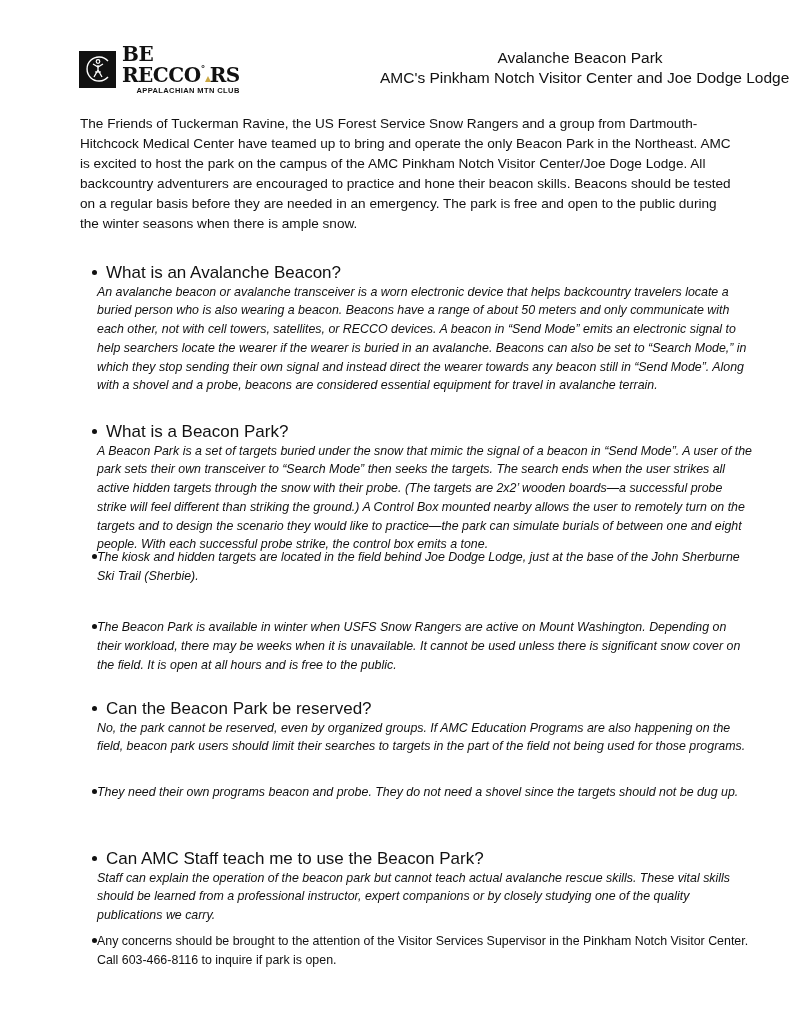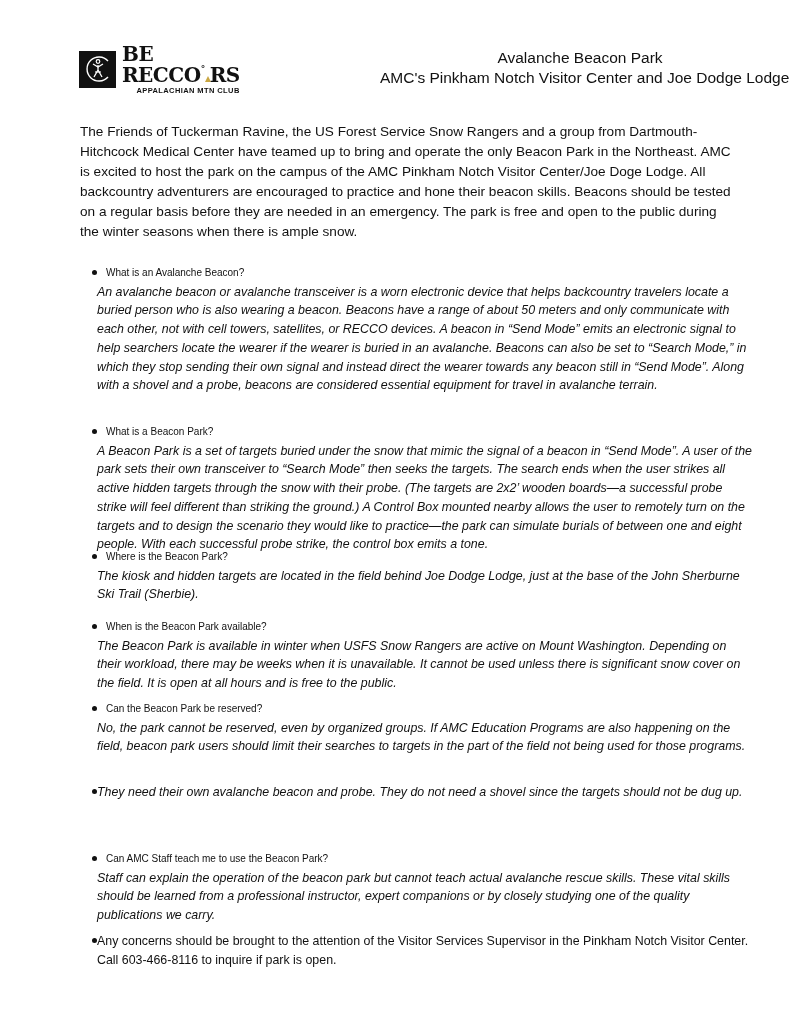--- a/index.html
+++ b/index.html
@@ -14,27 +14,27 @@
   .logo-line1, .logo-line2 { font-family: "DejaVu Serif", serif; font-weight: bold; font-size: 20px; color: #111; letter-spacing: -0.5px; }
   .logo-line2 { margin-top: 1px; }
   .logo-line3 { font-family: "Liberation Sans", sans-serif; font-weight: bold; font-size: 7.5px; letter-spacing: 0.4px; margin-top: 2px; color: #111; text-align: right; }
   .tri { display: inline-block; width: 0; height: 0; border-left: 3px solid transparent; border-right: 3px solid transparent; border-bottom: 6px solid #c9a642; vertical-align: baseline; margin: 0 -1px 0 0; }
 
   
   .title-block { position: absolute; left: 380px; top: 48px; width: 400px; text-align: center; }
   .title-line { font-family: "Liberation Sans", sans-serif; font-size: 15.5px; line-height: 20px; color: #111; white-space: nowrap; }
 
   
-  .intro { position: absolute; left: 80px; top: 122px; width: 652px; font-size: 13.6px; line-height: 20px; }
+  .intro { position: absolute; left: 80px; top: 114px; width: 652px; font-size: 13.6px; line-height: 20px; }
 
   
   .faq { position: absolute; left: 0; top: 0; width: 791px; }
   .faq-item { position: absolute; left: 92px; width: 660px; }
   .bullet { position: absolute; left: 0; top: 6px; width: 5px; height: 5px; border-radius: 50%; background: #111; }
-  .q { margin-left: 14px; font-size: 10px; line-height: 18.5px; color: #111; }
+  .q { margin-left: 14px; font-size: 17px; line-height: 18.5px; color: #111; }
   .a { margin-left: 5px; font-size: 12.4px; line-height: 18.8px; font-style: italic; color: #111; }
   .a.plain { font-style: normal; }
 </style>
 </head>
 <body>
 
 <div class="page">
 
   <div class="logo">
     <div class="logo-mark">
@@ -68,39 +68,37 @@
     </div>
 
     <div class="faq-item" style="top:423px;">
       <span class="bullet"></span>
       <div class="q">What is a Beacon Park?</div>
       <div class="a">A Beacon Park is a set of targets buried under the snow that mimic the signal of a beacon in “Send Mode”. A user of the park sets their own transceiver to “Search Mode” then seeks the targets. The search ends when the user strikes all active hidden targets through the snow with their probe. (The targets are 2x2’ wooden boards—a successful probe strike will feel different than striking the ground.)  A Control Box mounted nearby allows the user to remotely turn on the targets and to design the scenario they would like to practice—the park can simulate burials of between one and eight people. With each successful probe strike, the control box emits a tone.</div>
     </div>
 
     <div class="faq-item" style="top:548px;">
       <span class="bullet"></span>
-      <div class="q">Where is the Beacon Park?</div>
       <div class="a">The kiosk and hidden targets are located in the field behind Joe Dodge Lodge, just at the base of the John Sherburne Ski Trail (Sherbie).</div>
     </div>
 
     <div class="faq-item" style="top:618px;">
       <span class="bullet"></span>
-      <div class="q">When is the Beacon Park available?</div>
       <div class="a">The Beacon Park is available in winter  when USFS Snow Rangers are active on Mount Washington. Depending on their workload, there may be weeks when it is unavailable. It cannot be used unless there is significant snow cover on the field. It is open at all hours and is free to the public.</div>
     </div>
 
     <div class="faq-item" style="top:700px;">
       <span class="bullet"></span>
       <div class="q">Can the Beacon Park be reserved?</div>
       <div class="a">No, the park cannot be reserved, even by organized groups. If AMC Education Programs are also happening on the field, beacon park users should limit their searches to targets in the part of the field not being used for those programs.</div>
     </div>
 
     <div class="faq-item" style="top:783px;">
       <span class="bullet"></span>
-      <div class="a">They need their own avalanche beacon and probe. They do not need a shovel since the targets should not be dug up.</div>
+      <div class="a">They need their own programs beacon and probe. They do not need a shovel since the targets should not be dug up.</div>
     </div>
 
     <div class="faq-item" style="top:850px;">
       <span class="bullet"></span>
       <div class="q">Can AMC Staff teach me to use the Beacon Park?</div>
       <div class="a">Staff can explain the operation of the beacon park but cannot teach actual avalanche rescue skills. These vital skills should be learned from a professional instructor, expert companions or by closely studying one of the quality publications we carry.</div>
     </div>
 
     <div class="faq-item" style="top:932px;">
       <span class="bullet"></span>

